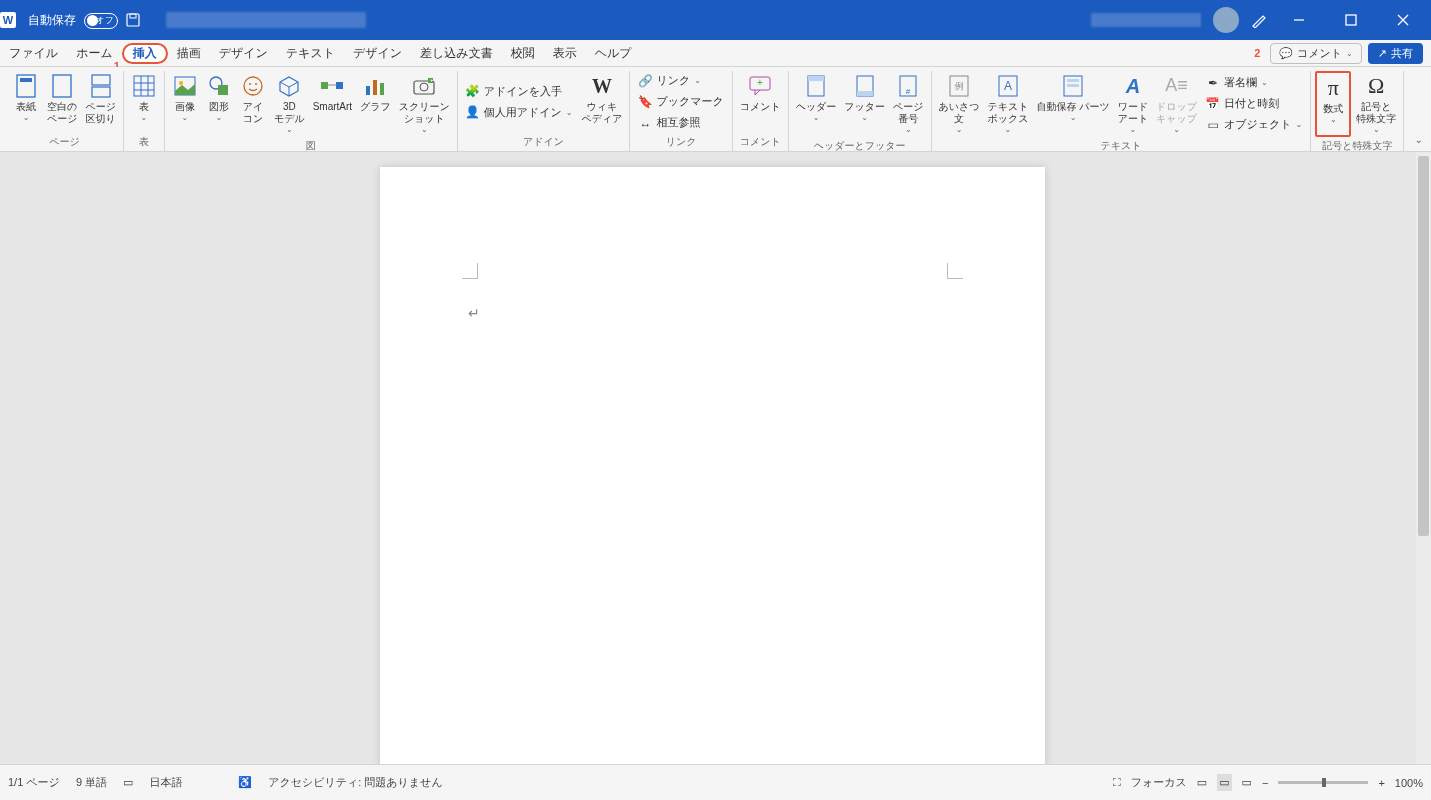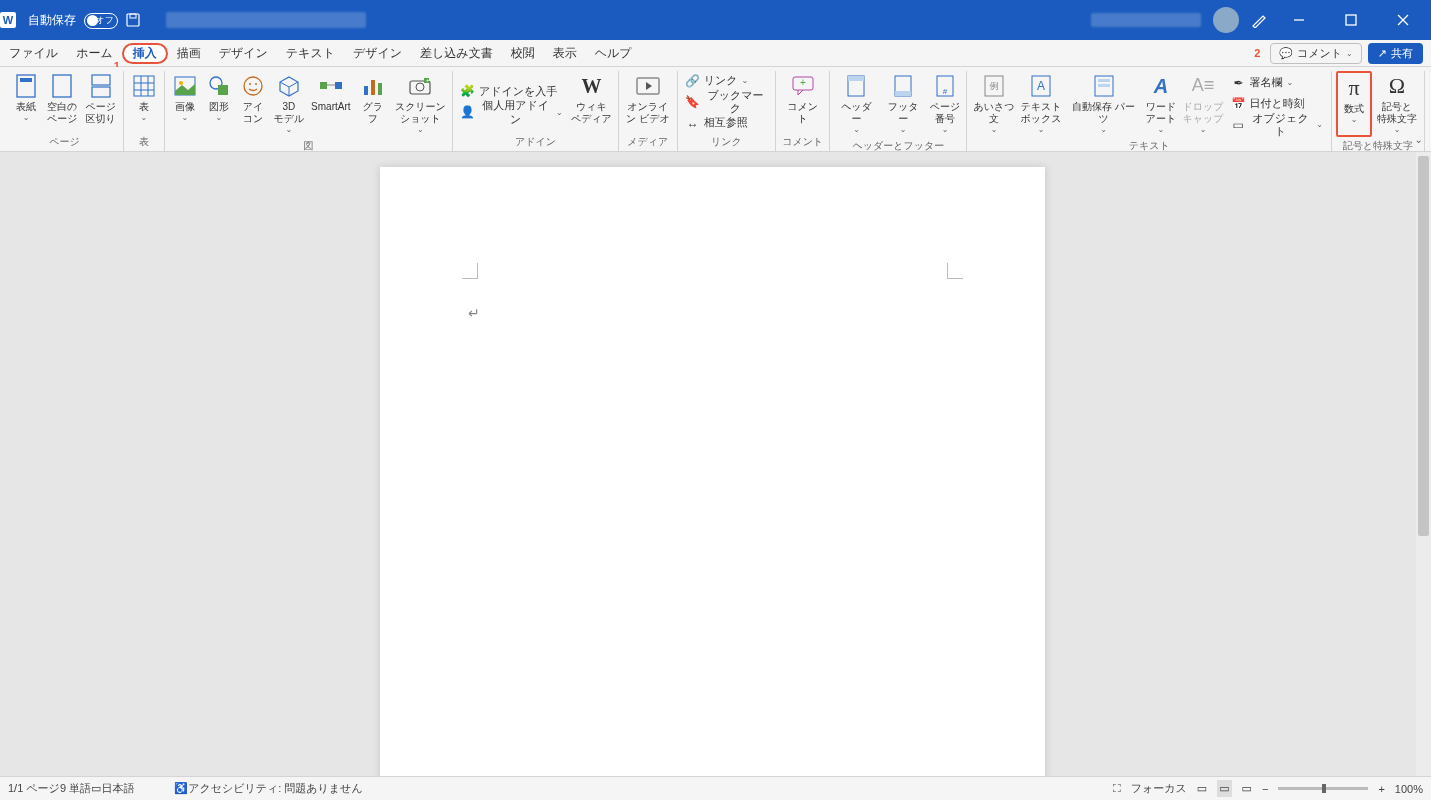--- a/index.html
+++ b/index.html
@@ -37,21 +37,21 @@
 .highlighted{border:2px solid #e8533a;border-radius:2px}
 .collapse-btn{position:absolute;right:8px;bottom:6px;font-size:10px;color:#666}
 .doc-area{position:absolute;top:152px;left:0;right:0;bottom:20px;background:#e6e6e6;overflow:hidden}
 .page{position:absolute;left:380px;top:15px;width:665px;height:900px;background:#fff;box-shadow:0 0 8px rgba(0,0,0,0.15)}
 .corner{position:absolute;width:16px;height:16px}
 .corner.tl{left:82px;top:96px;border-left:1px solid #bbb;border-top:1px solid #bbb;transform:rotate(180deg)}
 .corner.tr{right:82px;top:96px;border-right:1px solid #bbb;border-top:1px solid #bbb;transform:rotate(180deg)}
 .cursor-mark{position:absolute;left:88px;top:138px;font-size:14px;color:#888}
 .vscroll{position:absolute;right:0;top:152px;width:15px;bottom:20px;background:#ececec}
 .vscroll .thumb{position:absolute;left:2px;right:2px;top:4px;height:380px;background:#c4c4c4;border-radius:2px}
-.statusbar{position:absolute;bottom:0;left:0;right:0;height:24px;background:#f5f5f5;border-top:1px solid #d4d4d4;display:flex;align-items:center;font-size:11px;color:#444;padding:0 8px;gap:0}
+.statusbar{position:absolute;bottom:0;left:0;right:0;height:36px;background:#f5f5f5;border-top:1px solid #d4d4d4;display:flex;align-items:center;font-size:11px;color:#444;padding:0 8px;gap:16px}
 .statusbar .right{margin-left:auto;display:flex;align-items:center;gap:10px}
 .zoom-slider{width:90px;height:3px;background:#bbb;position:relative}
 .zoom-slider::after{content:"";position:absolute;left:44px;top:-3px;width:4px;height:9px;background:#666}
 svg{display:block}
 </style>
 </head>
 <body>
 
 <div class="titlebar">
   <div class="app-icon">
@@ -283,35 +283,20 @@
       </div>
       <div class="rbtn">
           <div class="ico" style="font-family:serif;font-weight:bold;font-size:20px">W</div>
           <span style="white-space:pre">ウィキ
 ペディア</span>
         </div>
     </div>
     <div class="group-label">アドイン</div>
   </div>
 
-  <div class="group">
-    <div class="group-items">
-      <div class="rbtn">
-          <div class="ico">
-            <svg width="24" height="18">
-              <rect x="1" y="1" width="22" height="16" fill="none" stroke="#555" rx="1"></rect>
-              <path d="M10 5 L16 9 L10 13 Z" fill="#555"></path>
-            </svg>
-          </div>
-          <span style="white-space:pre">オンライ
-ン ビデオ</span>
-        </div>
-    </div>
-    <div class="group-label">メディア</div>
-  </div>
 
   <div class="group">
     <div class="group-items">
       <div class="vstack">
         <div class="rbtn small">
             <div class="ico">🔗</div>
             <span>リンク</span>
             <span class="carrot">⌄</span>
           </div>
         <div class="rbtn small">

